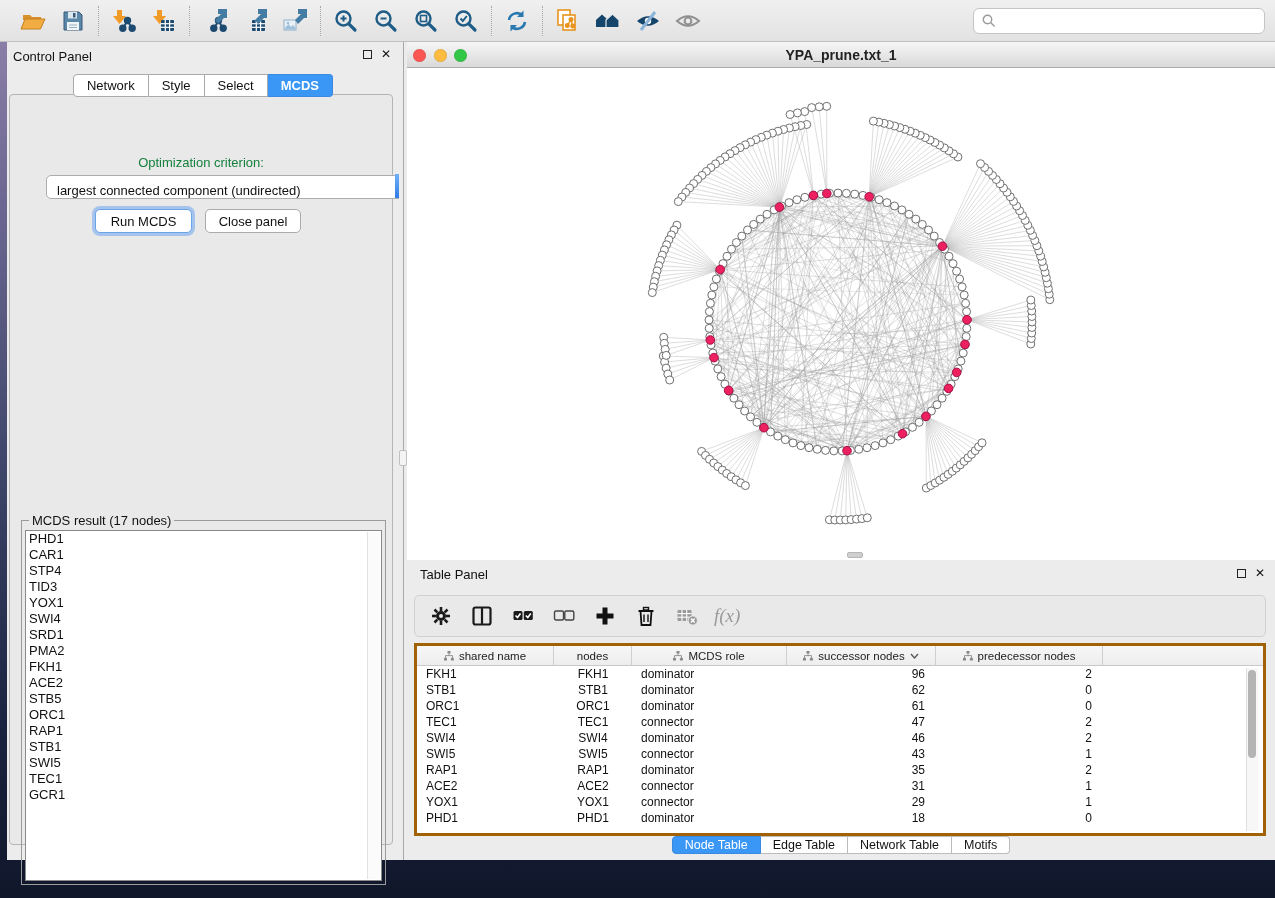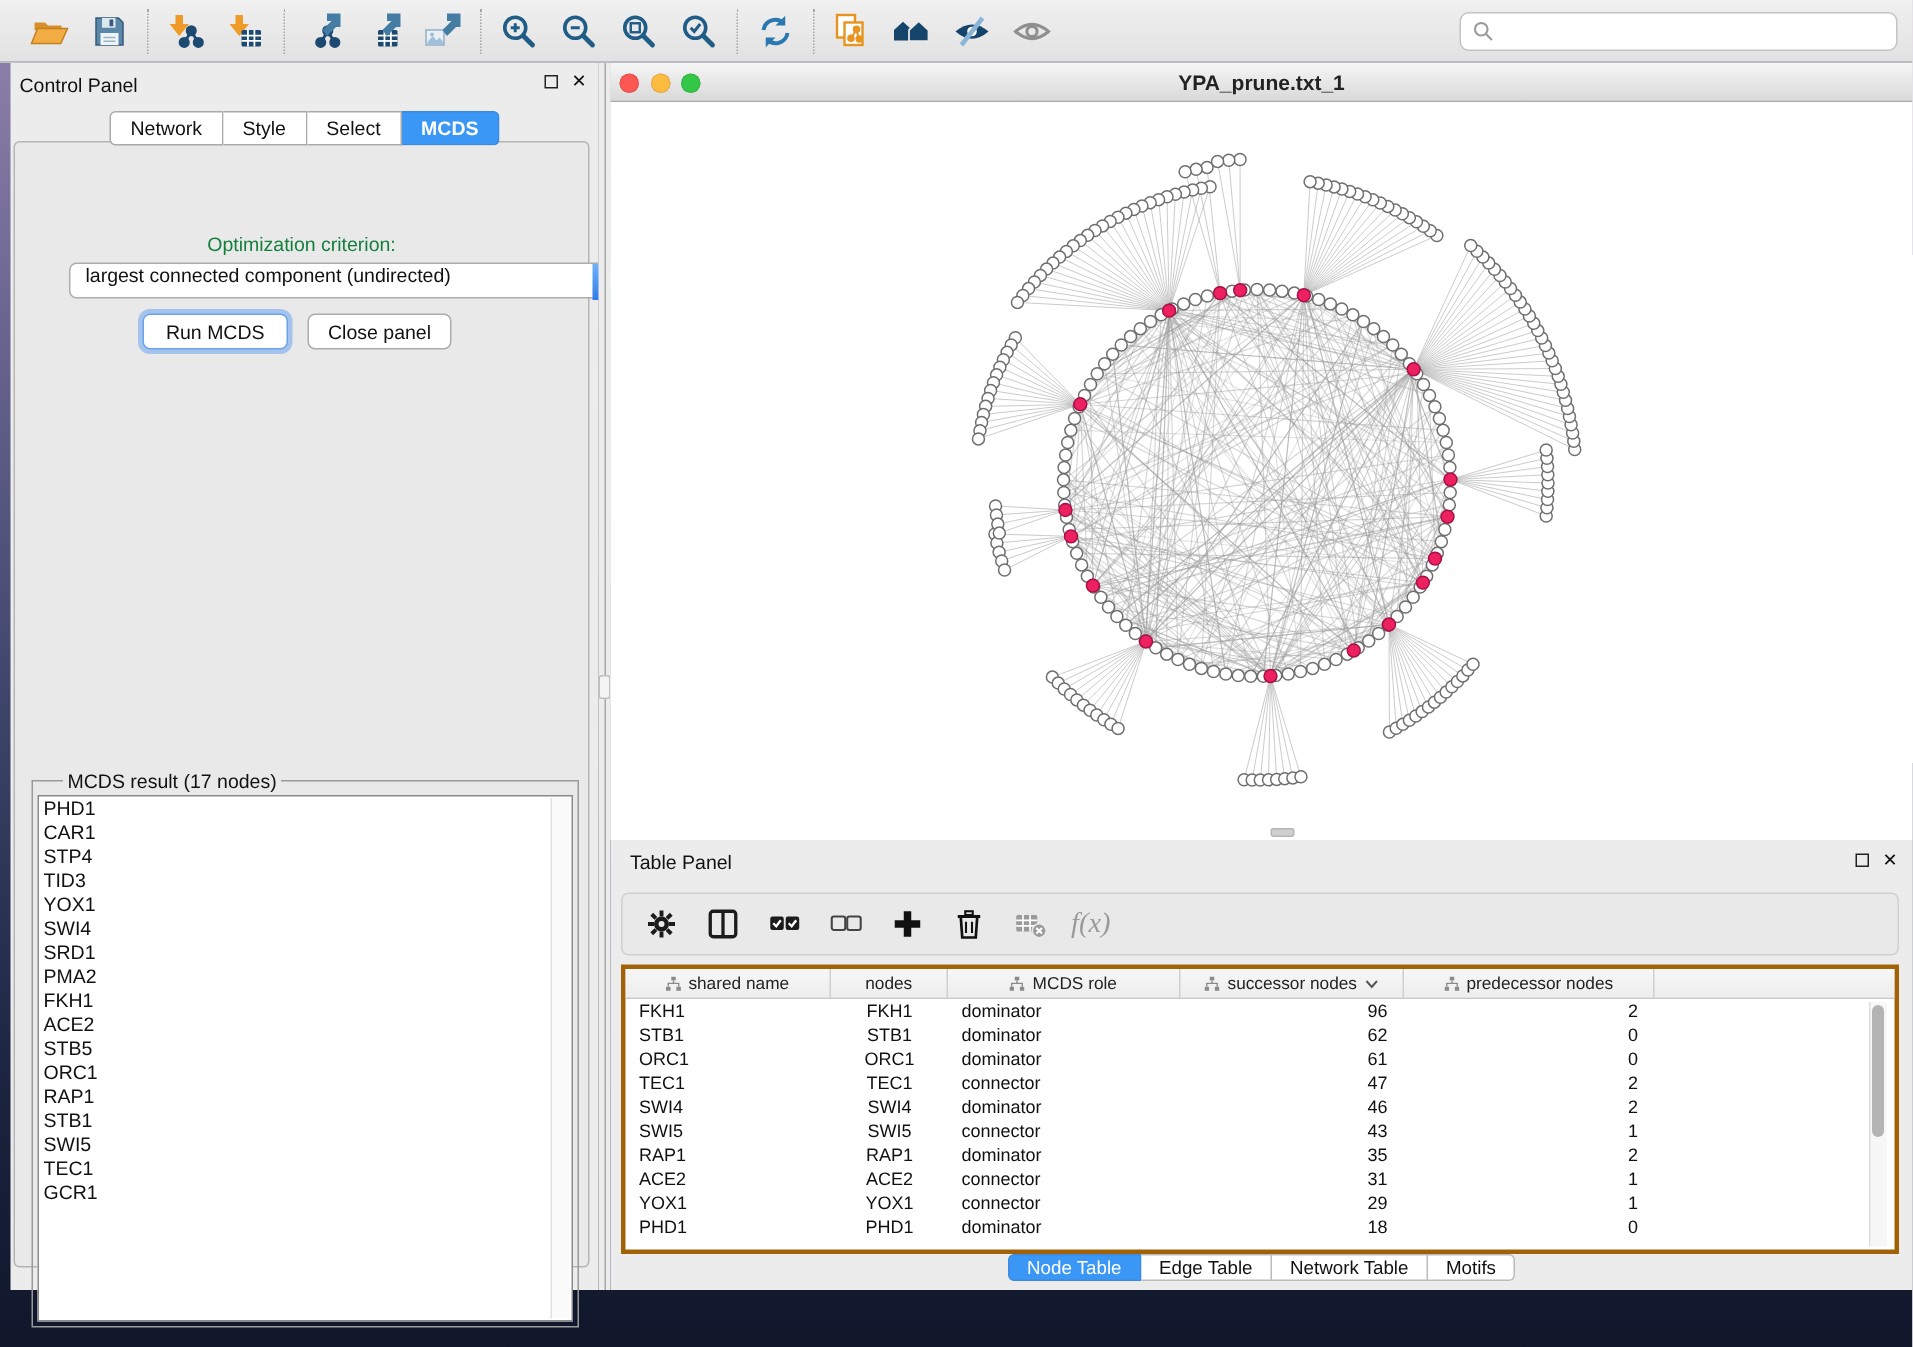--- a/index.html
+++ b/index.html
@@ -26,31 +26,31 @@
   .close-btn{font-size:12px;font-weight:bold;color:#111;line-height:9px}
   #cp-tabs{position:absolute;left:0;right:0;top:32px;display:flex;justify-content:center;z-index:2}
   .cp-tab{font-size:13px;padding:3px 13px;background:#fff;border:1px solid #aaa;border-left-width:0;color:#111;cursor:pointer}
   .cp-tab:first-child{border-left-width:1px;border-radius:4px 0 0 4px}
   .cp-tab:last-child{border-radius:0 4px 4px 0}
   .cp-tab.active{background:#3b97f6;border-color:#3b8ae0;color:#fff;font-weight:bold}
   #cp-content{position:absolute;left:2px;right:6px;top:52px;bottom:15px;
     border:1px solid #b5b5b5;border-radius:4px;background:#e9e9e9}
   #opt-label{position:absolute;left:0;right:0;top:60px;text-align:center;font-size:13px;color:#15803d}
   #criterion-select{position:absolute;left:36px;top:80px;width:368px;height:24px;background:#fff;
-    border:1px solid #adadad;border-radius:5px;display:flex;align-items:flex-start;cursor:pointer}
+    border:1px solid #adadad;border-radius:5px;display:flex;align-items:flex-end;cursor:pointer}
   #criterion-select .val{flex:1;font-size:13px;padding-left:10px;color:#111;white-space:nowrap}
   #criterion-select .stepper{width:19px;height:24px;margin-right:-1px;border-radius:0 5px 5px 0;
     background:linear-gradient(#71b1f9,#2f7ce8);display:flex;flex-direction:column;align-items:center;justify-content:center;gap:2px}
   .tri-up{width:0;height:0;border-left:3.5px solid transparent;border-right:3.5px solid transparent;border-bottom:4.5px solid #fff}
   .tri-down{width:0;height:0;border-left:3.5px solid transparent;border-right:3.5px solid transparent;border-top:4.5px solid #fff}
   .cp-btn{position:absolute;height:24px;font-size:13px;background:#fff;border:1px solid #ababab;border-radius:5px;color:#111;cursor:pointer}
   #run-btn{left:85px;top:114px;width:97px;border-color:#6ba2e8;box-shadow:0 0 0 3px rgba(110,165,240,.55)}
   #closepanel-btn{left:195px;top:114px;width:96px}
   #mcds-fieldset{position:absolute;left:11px;top:418px;width:365px;height:372px;border:1px solid #9a9a9a}
-  #mcds-fieldset legend{font-size:13px;color:#111;padding:0 3px;margin-left:20px}
+  #mcds-fieldset legend{font-size:13px;color:#111;padding:0 3px;margin-left:7px}
   #mcds-list{position:absolute;left:3px;right:3px;top:2px;bottom:3px;background:#fff;border:1px solid #8a8a8a;overflow:hidden}
   .mcds-item{font-size:13px;line-height:16px;padding-left:3px;color:#111;cursor:default}
   #mcds-scroll{position:absolute;right:1px;top:1px;bottom:1px;width:13px;background:#fbfbfb;border-left:1px solid #e2e2e2}
   
   #v-splitter{position:absolute;left:399px;top:42px;width:8px;height:818px;background:#ececec}
   #v-splitter .line{position:absolute;left:4px;top:0;bottom:0;width:1px;background:#a8a8a8}
   #v-splitter .grip{position:absolute;left:0px;top:408px;width:8px;height:16px;background:#f4f4f4;border:1px solid #c0c0c0;border-radius:2px}
   
   #network-window{position:absolute;left:407px;top:42px;width:868px;height:518px;background:#fff}
   #net-titlebar{position:absolute;left:0;right:0;top:0;height:26px;

